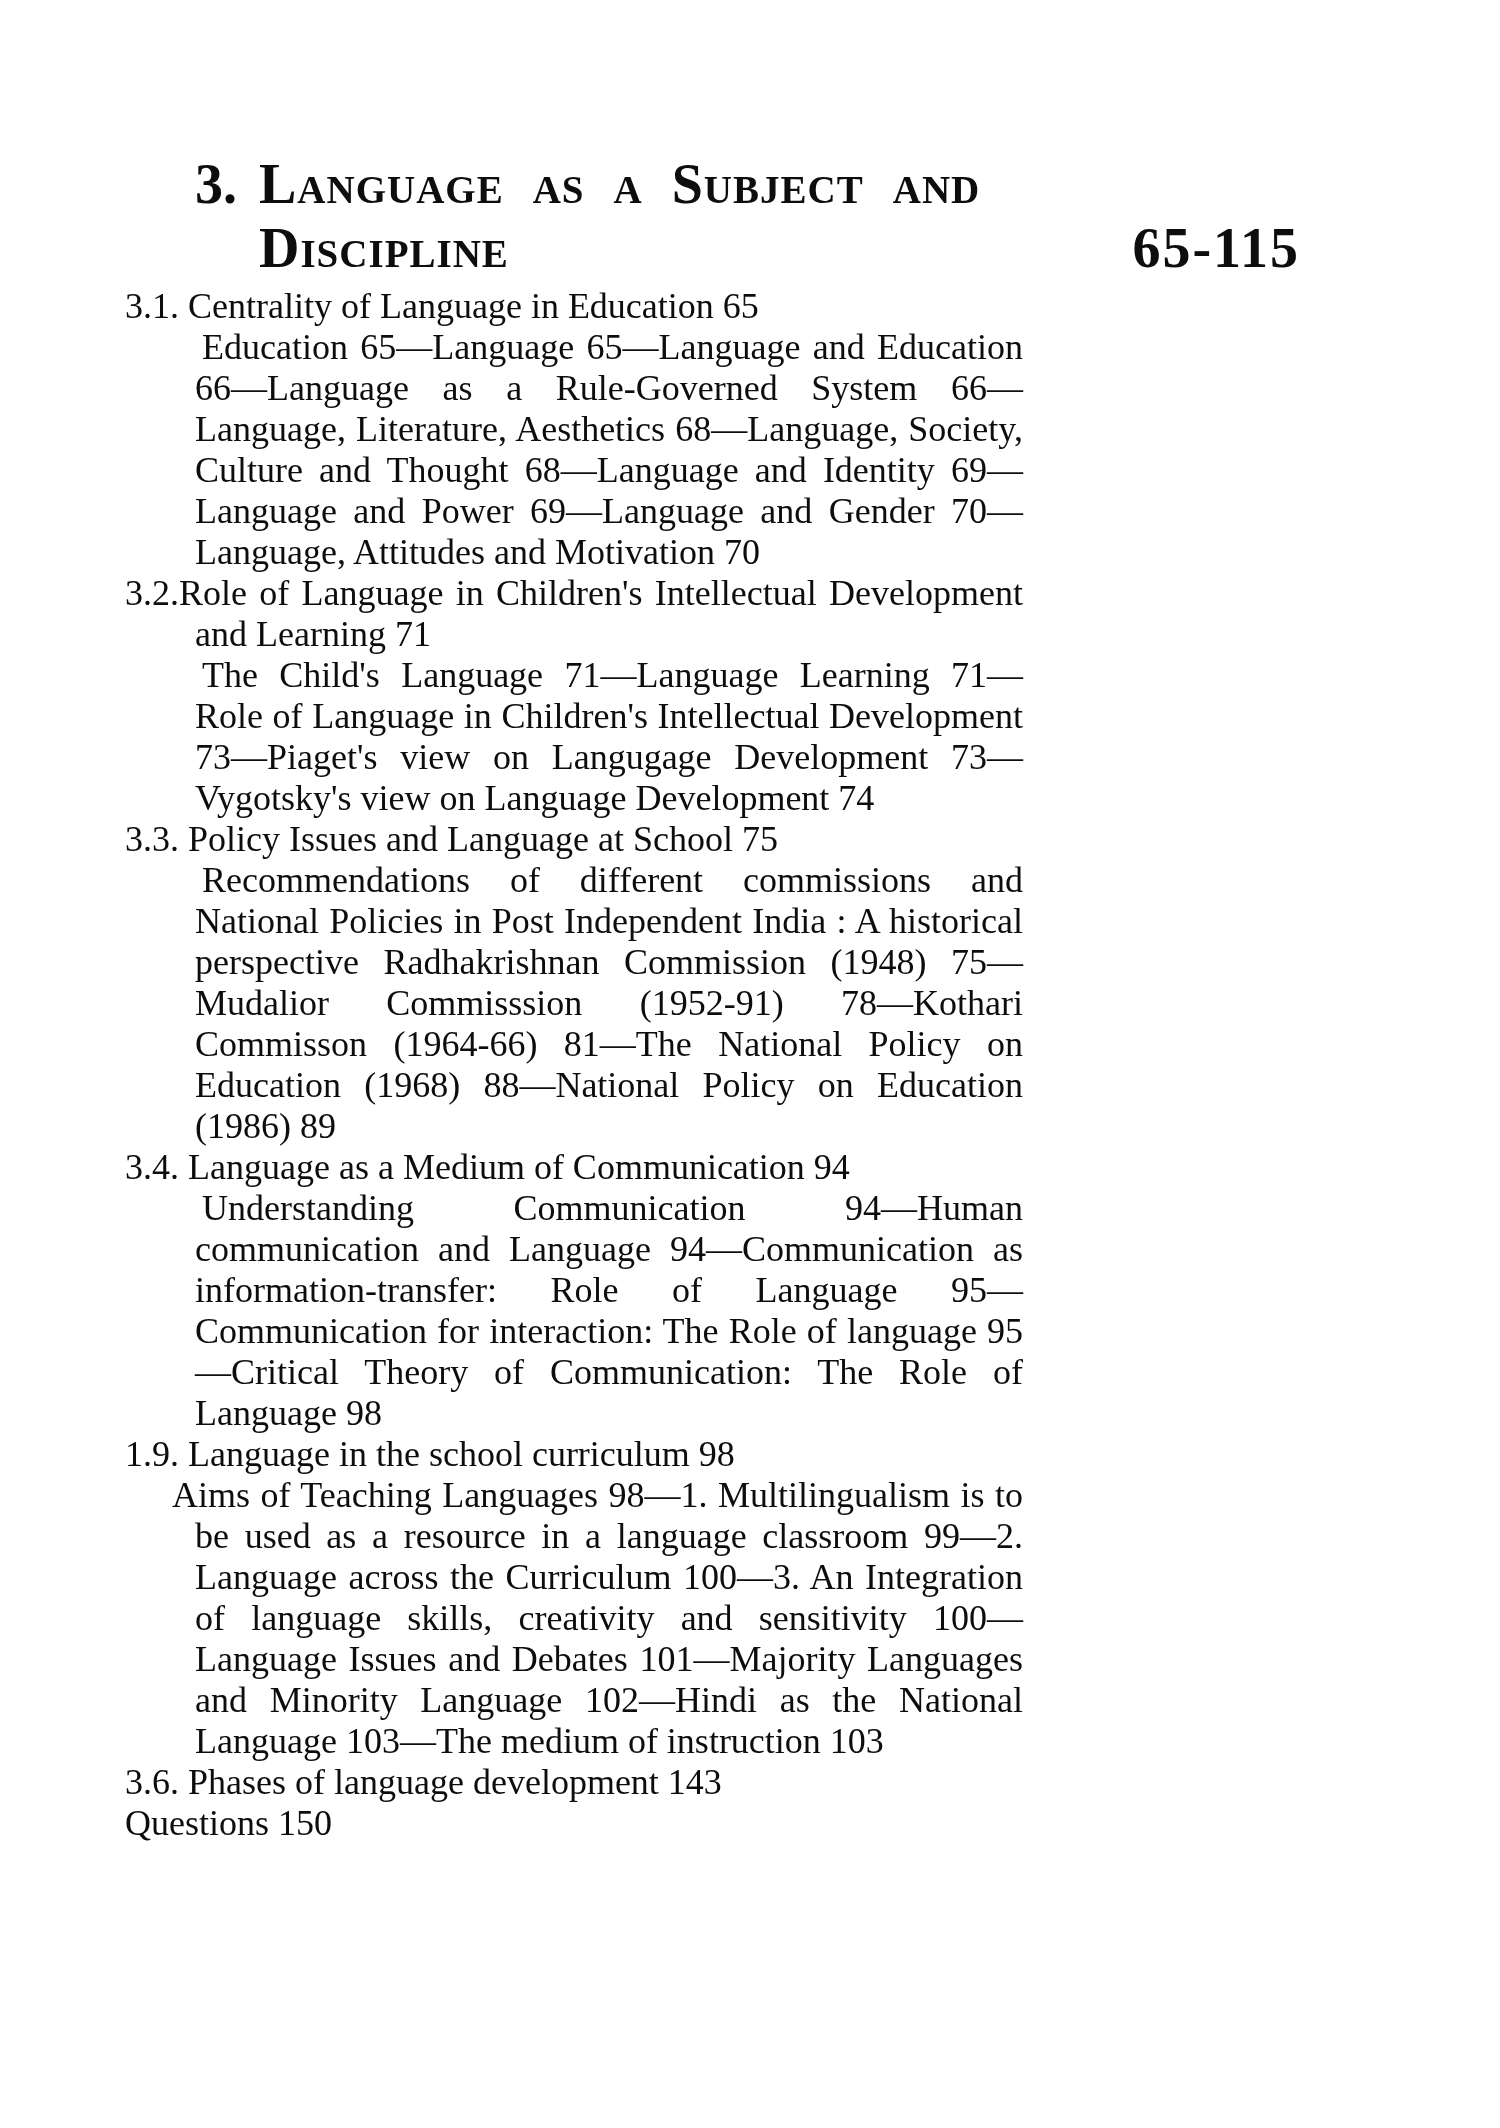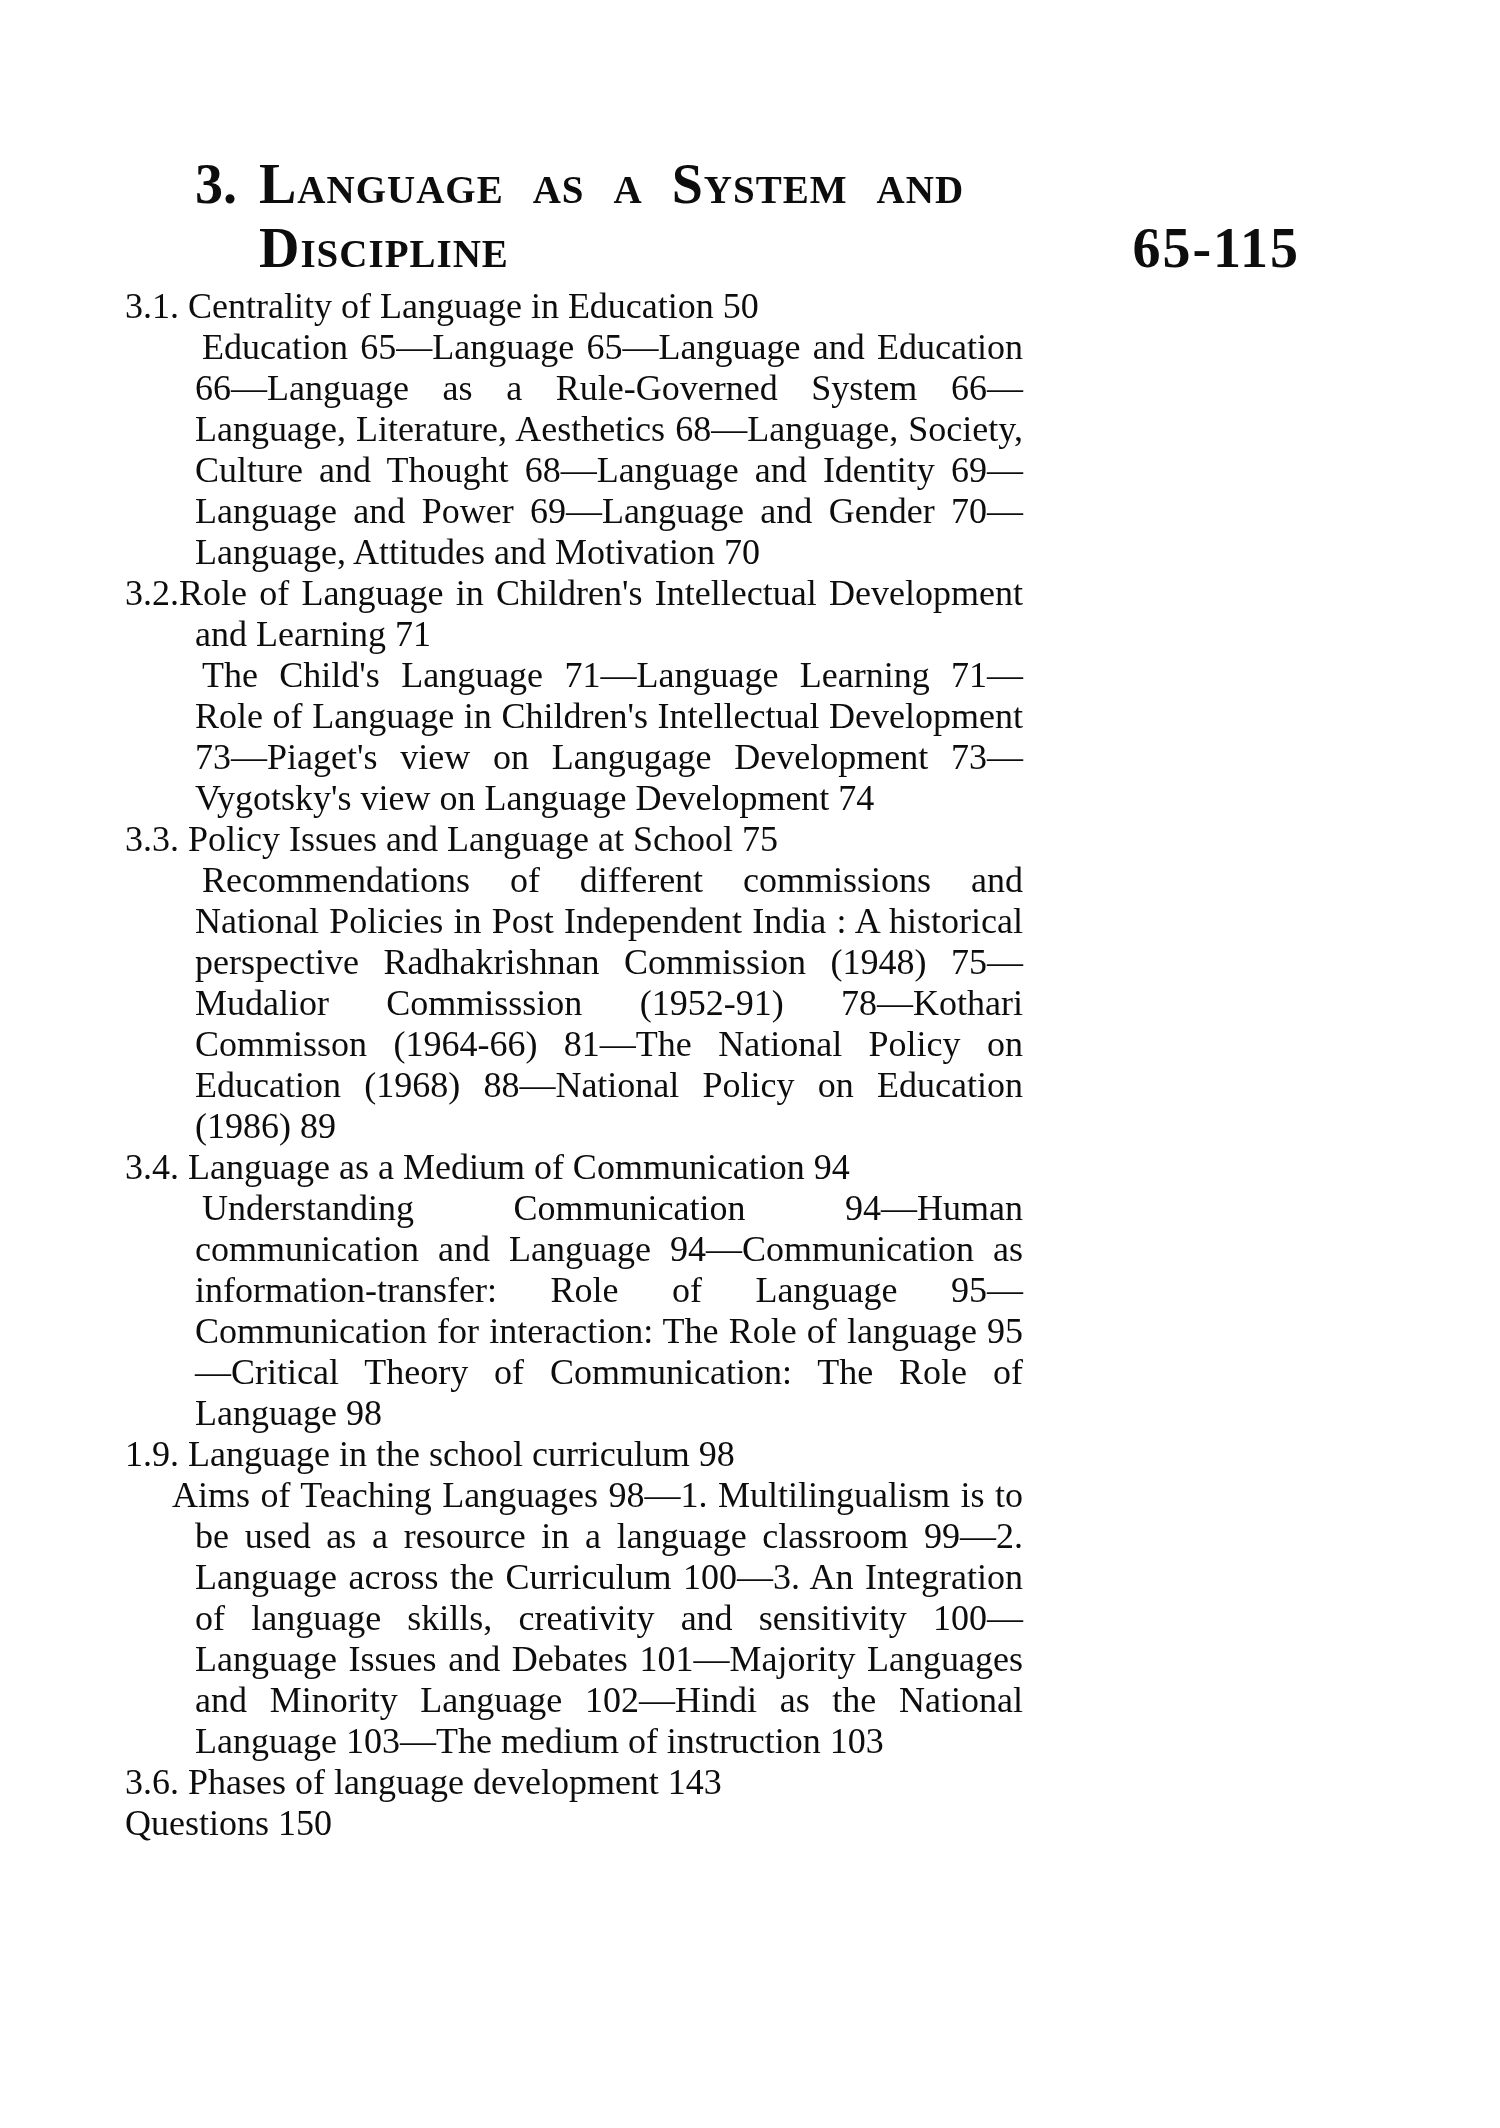--- a/index.html
+++ b/index.html
@@ -69,32 +69,32 @@
   
   #sections .toc-section:nth-child(5) .sec-detail { text-indent: -23px; }
 </style>
 </head>
 <body>
 
 <div class="content">
 
   <header class="chapter-heading">
     <div class="h-line1">
-      <span class="ch-num">3.</span><span class="ch-title">Language as a System and</span>
+      <span class="ch-num">3.</span><span class="ch-title">Language as a Subject and</span>
     </div>
     <div class="h-line2">
       <span class="ch-title ch-title2">Discipline</span>
       <span class="ch-pages">65-115</span>
     </div>
   </header>
 
   <main class="toc">
     <div id="sections">
   <div class="toc-section">
-    <p class="sec-label">3.1. Centrality of Language in Education 50</p>
+    <p class="sec-label">3.1. Centrality of Language in Education 65</p>
     <p class="sec-detail">Education 65—Language 65—Language and Education 66—Language as a Rule-Governed System 66—Language, Literature, Aesthetics 68—Language, Society, Culture and Thought 68—Language and Identity 69—Language and Power 69—Language and Gender 70—Language, Attitudes and Motivation 70</p>
   </div>
 
   <div class="toc-section">
     <p class="sec-label">3.2.Role of Language in Children's Intellectual Development and Learning 71</p>
     <p class="sec-detail">The Child's Language 71—Language Learning 71—Role of Language in Children's Intellectual Development 73—Piaget's view on Langugage Development 73—Vygotsky's view on Language Development 74</p>
   </div>
 
   <div class="toc-section">
     <p class="sec-label">3.3. Policy Issues and Language at School 75</p>

